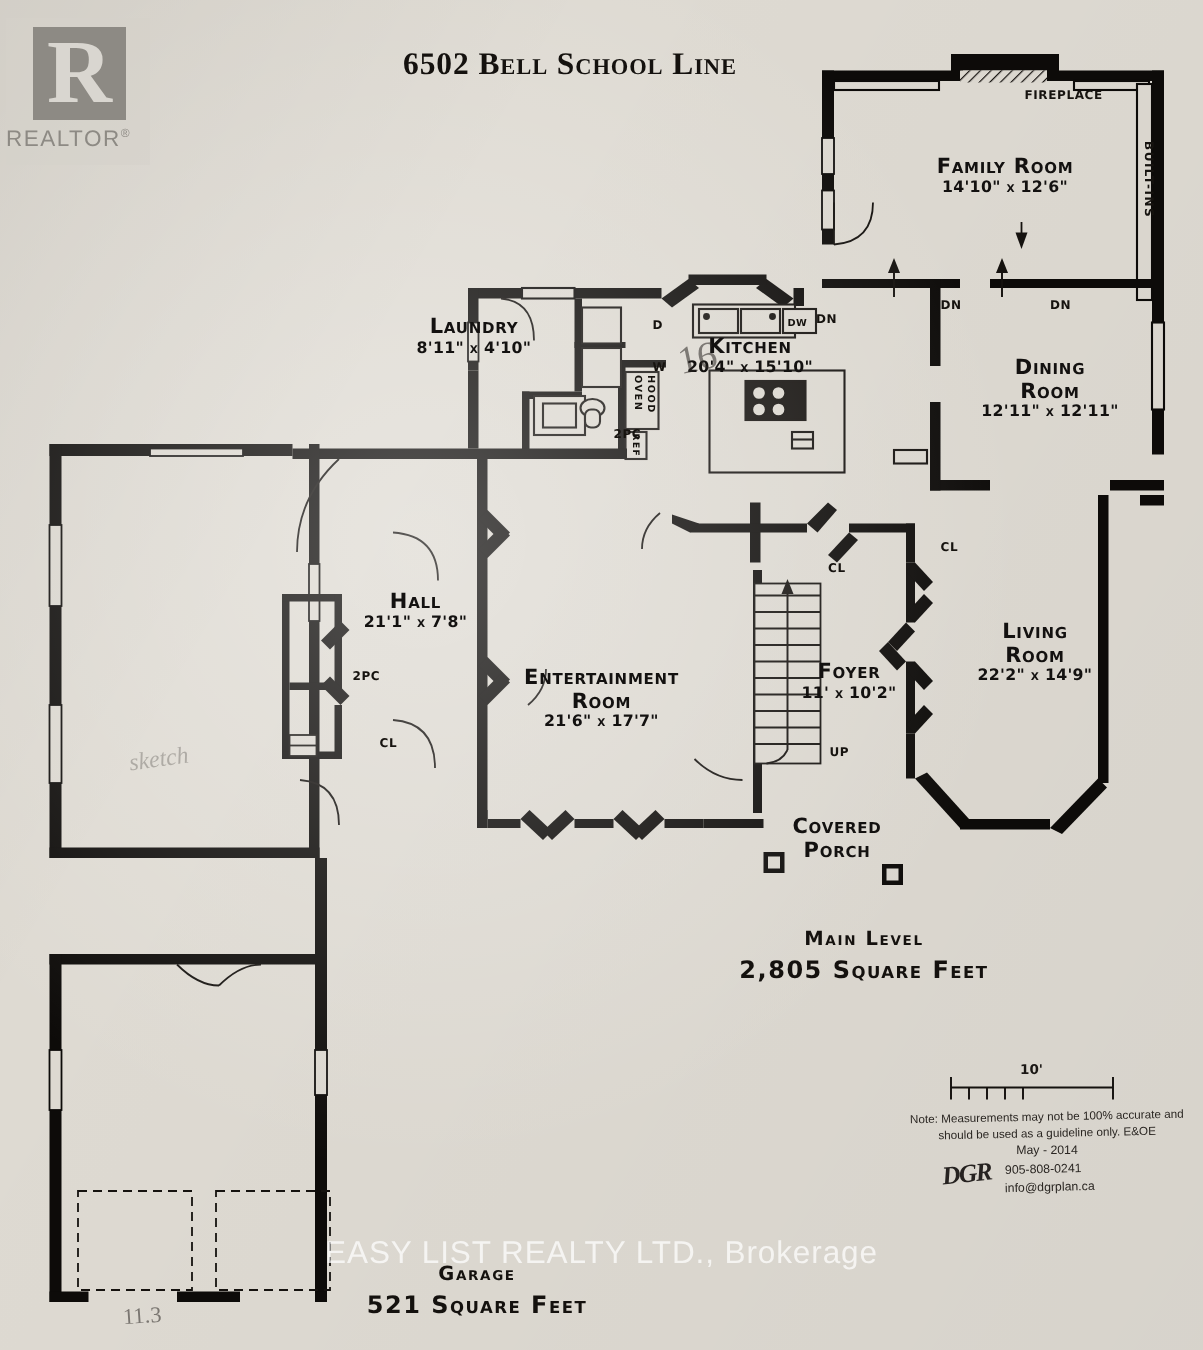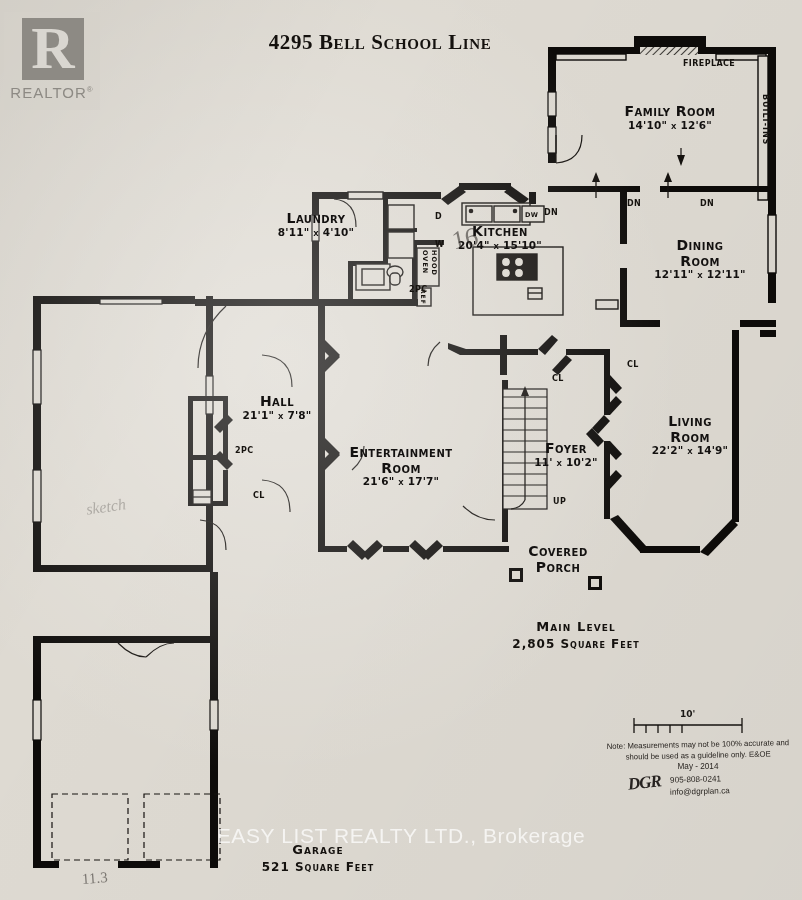--- a/index.html
+++ b/index.html
@@ -68,21 +68,20 @@
     font-size: 60px;
     line-height: 60px;
     font-weight: bold;
     text-align: center;
   }
   #realtor-logo .rlabel {
     position: absolute;
     left: 0;
     top: 72px;
     width: 96px;
-    text-align: center;
     color: #8d8a84;
     font-size: 15px;
     letter-spacing: 1px;
     font-family: "Liberation Sans", sans-serif;
   }
   #realtor-logo .rlabel sup { font-size: 8px; }
 
   
   #floorplan-svg {
     position: absolute;
@@ -155,21 +154,21 @@
     white-space: nowrap;
   }
   .area-caption .aname {
     display: block;
     font-size: 13px;
     font-weight: bold;
     letter-spacing: 1.1px;
   }
   .area-caption .aval {
     display: block;
-    font-size: 12px;
+    font-size: 16px;
     font-weight: bold;
     letter-spacing: 1px;
   }
 
   
   #legend-block {
     position: absolute;
     left: 598px;
     top: 712px;
     width: 200px;
@@ -528,21 +527,21 @@
   <div id="paper-texture"></div>
 
   <div id="realtor-logo">
     <div class="rbox"></div>
     <div class="rglyph">R</div>
     <div class="rlabel">
       <span>REALTOR</span><sup>®</sup>
     </div>
   </div>
 
-  <div id="plan-title">4295 Bell School Line</div>
+  <div id="plan-title">6502 Bell School Line</div>
 
   <div class="room-label" style="left:595px; top:104px; width:150px;">
     <span class="rname">Family Room</span>
     <span class="rdim">14'10" x 12'6"</span>
   </div>
 
   <div class="room-label" style="left:625px; top:238px; width:150px;">
     <span class="rname">Dining<br>Room</span>
     <span class="rdim">12'11" x 12'11"</span>
   </div>

